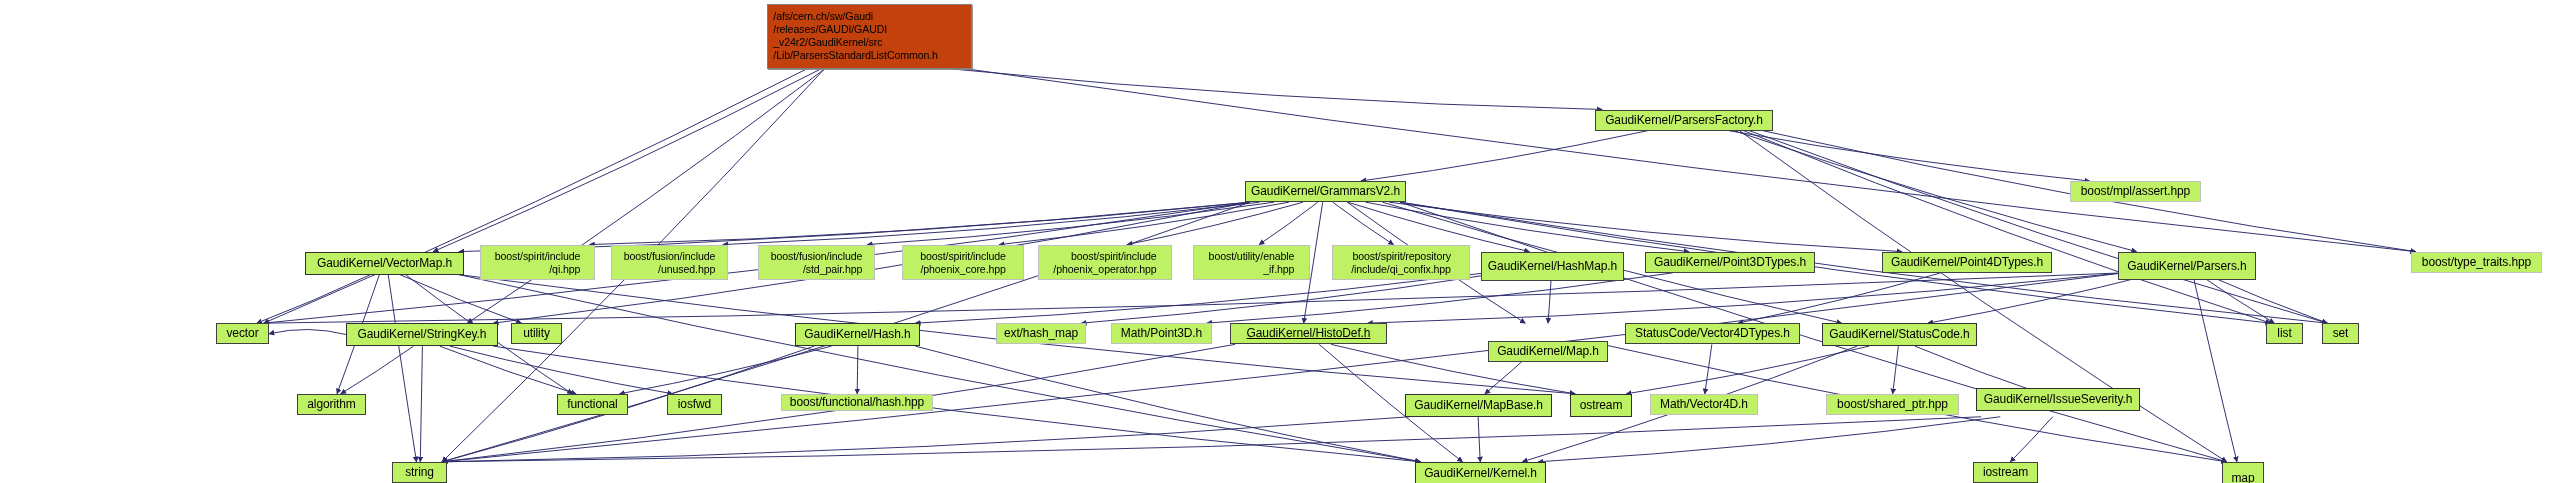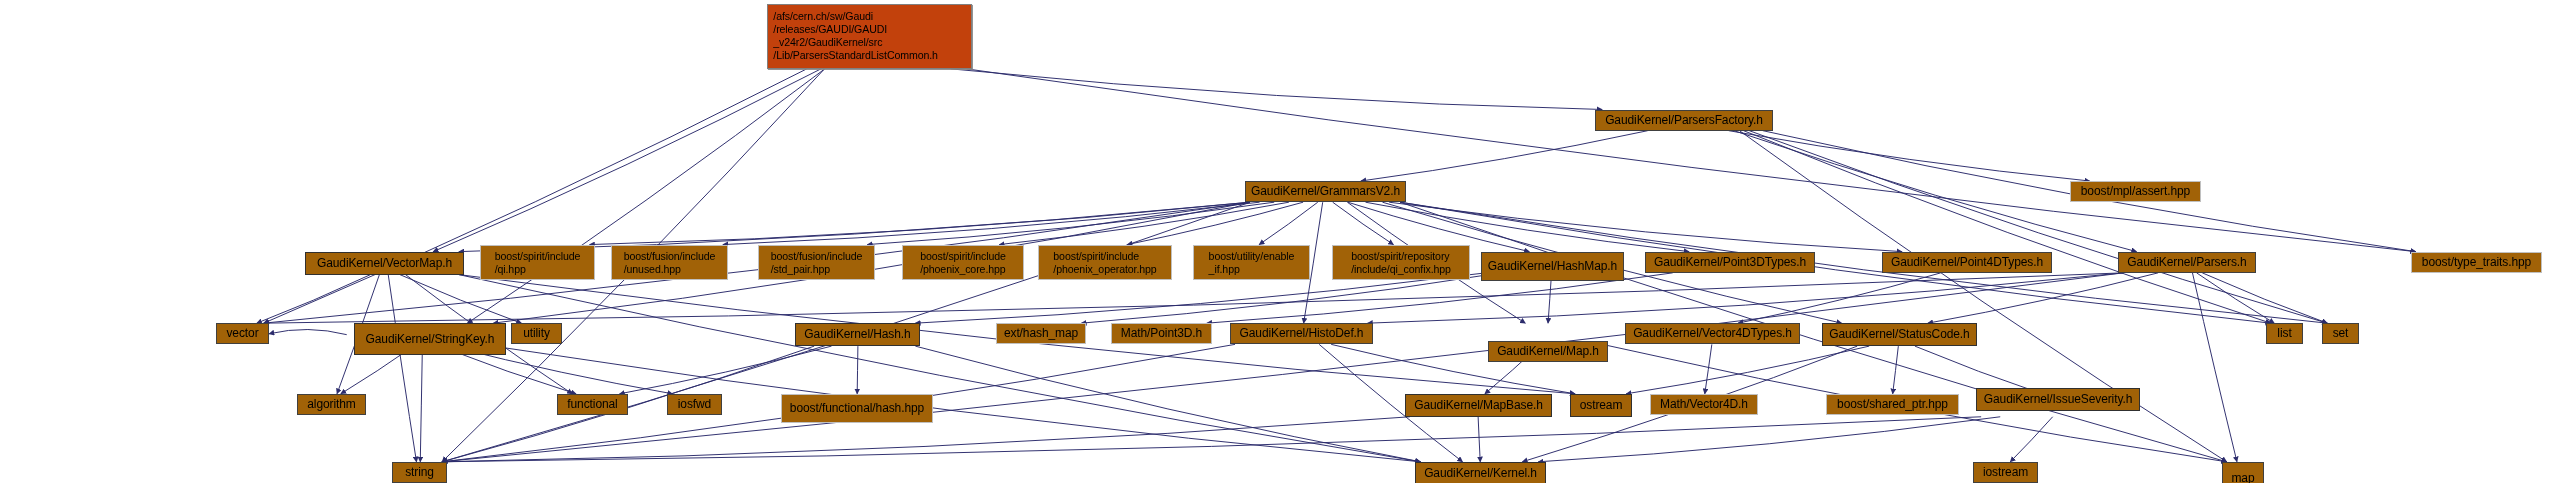--- a/index.html
+++ b/index.html
@@ -22,22 +22,22 @@
     width: 2576px;
     height: 483px;
     pointer-events: none;
   }
   .node {
     position: absolute;
     box-sizing: border-box;
     display: flex;
     align-items: center;
     justify-content: center;
-    text-align: left;
-    background: #a16207;
+    text-align: right;
+    background: #bef264;
     color: #000000;
     font-size: 12px;
     line-height: 1.18;
     white-space: pre;
     letter-spacing: -0.1px;
     z-index: 5;
   }
   
   .n-plain {            
     border: 0.9px solid #c0c0c0;
@@ -167,38 +167,38 @@
 /phoenix_core.hpp</div>
       <div class="node n-plain" style="left: 1038px; top: 245px; width: 134px; height: 35px; font-size: 10.6px;">boost/spirit/include
 /phoenix_operator.hpp</div>
       <div class="node n-plain" style="left: 1193px; top: 245px; width: 117px; height: 35px; font-size: 10.6px;">boost/utility/enable
 _if.hpp</div>
       <div class="node n-plain" style="left: 1332px; top: 245px; width: 138px; height: 35px; font-size: 10.6px;">boost/spirit/repository
 /include/qi_confix.hpp</div>
       <div class="node n-strong" style="left: 1481px; top: 252px; width: 143px; height: 29px;">GaudiKernel/HashMap.h</div>
       <div class="node n-strong" style="left: 1645px; top: 252px; width: 170px; height: 21px;">GaudiKernel/Point3DTypes.h</div>
       <div class="node n-strong" style="left: 1882px; top: 252px; width: 170px; height: 21px;">GaudiKernel/Point4DTypes.h</div>
-      <div class="node n-strong" style="left: 2118px; top: 252px; width: 138px; height: 21px;">GaudiKernel/Parsers.h</div>
+      <div class="node n-strong" style="left: 2118px; top: 252px; width: 138px; height: 28px;">GaudiKernel/Parsers.h</div>
       <div class="node n-plain" style="left: 2411px; top: 252px; width: 131px; height: 21px;">boost/type_traits.hpp</div>
       <div class="node n-strong" style="left: 216px; top: 323px; width: 53px; height: 21px;">vector</div>
-      <div class="node n-thick" style="left: 346px; top: 323px; width: 152px; height: 32px; margin-left: 8px;">GaudiKernel/StringKey.h</div>
+      <div class="node n-thick" style="left: 346px; top: 323px; width: 152px; height: 23px;">GaudiKernel/StringKey.h</div>
       <div class="node n-strong" style="left: 511px; top: 323px; width: 51px; height: 21px;">utility</div>
       <div class="node n-thick" style="left: 795px; top: 323px; width: 125px; height: 23px;">GaudiKernel/Hash.h</div>
       <div class="node n-plain" style="left: 996px; top: 323px; width: 90px; height: 21px;">ext/hash_map</div>
       <div class="node n-plain" style="left: 1111px; top: 323px; width: 101px; height: 21px;">Math/Point3D.h</div>
-      <div class="node n-strong" style="left: 1230px; top: 323px; width: 143px; height: 21px;">GaudiKernel/HistoDef.h</div>
+      <div class="node n-strong" style="left: 1230px; top: 323px; width: 157px; height: 21px; text-decoration: underline;">GaudiKernel/HistoDef.h</div>
       <div class="node n-strong" style="left: 1488px; top: 341px; width: 120px; height: 21px;">GaudiKernel/Map.h</div>
-      <div class="node n-strong" style="left: 1625px; top: 323px; width: 175px; height: 21px;">GaudiKernel/Vector4DTypes.h</div>
+      <div class="node n-strong" style="left: 1625px; top: 323px; width: 175px; height: 21px;">StatusCode/Vector4DTypes.h</div>
       <div class="node n-thick" style="left: 1822px; top: 323px; width: 155px; height: 23px;">GaudiKernel/StatusCode.h</div>
       <div class="node n-strong" style="left: 2266px; top: 323px; width: 37px; height: 21px;">list</div>
       <div class="node n-strong" style="left: 2322px; top: 323px; width: 37px; height: 21px;">set</div>
       <div class="node n-strong" style="left: 297px; top: 394px; width: 69px; height: 21px;">algorithm</div>
       <div class="node n-strong" style="left: 557px; top: 394px; width: 71px; height: 21px;">functional</div>
       <div class="node n-strong" style="left: 667px; top: 394px; width: 55px; height: 21px;">iosfwd</div>
-      <div class="node n-plain" style="left: 781px; top: 394px; width: 152px; height: 29px;">boost/functional/hash.hpp</div>
+      <div class="node n-plain" style="left: 781px; top: 394px; width: 152px; height: 17px;">boost/functional/hash.hpp</div>
       <div class="node n-thick" style="left: 1405px; top: 394px; width: 147px; height: 23px;">GaudiKernel/MapBase.h</div>
       <div class="node n-thick" style="left: 1570px; top: 394px; width: 62px; height: 23px;">ostream</div>
       <div class="node n-plain" style="left: 1650px; top: 394px; width: 108px; height: 21px;">Math/Vector4D.h</div>
       <div class="node n-plain" style="left: 1826px; top: 394px; width: 133px; height: 21px;">boost/shared_ptr.hpp</div>
       <div class="node n-thick" style="left: 1976px; top: 388px; width: 164px; height: 23px;">GaudiKernel/IssueSeverity.h</div>
       <div class="node n-strong" style="left: 392px; top: 462px; width: 55px; height: 21px;">string</div>
       <div class="node n-thick" style="left: 1415px; top: 462px; width: 131px; height: 23px;">GaudiKernel/Kernel.h</div>
       <div class="node n-strong" style="left: 1973px; top: 462px; width: 65px; height: 21px;">iostream</div>
       <div class="node n-strong" style="left: 2222px; top: 462px; width: 42px; height: 33px;">map</div>
     </div>

